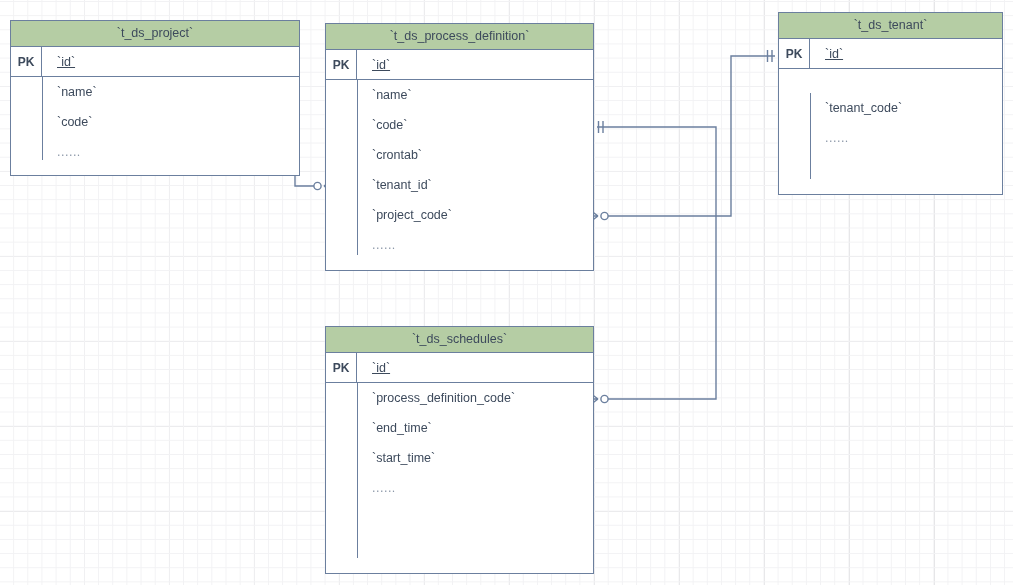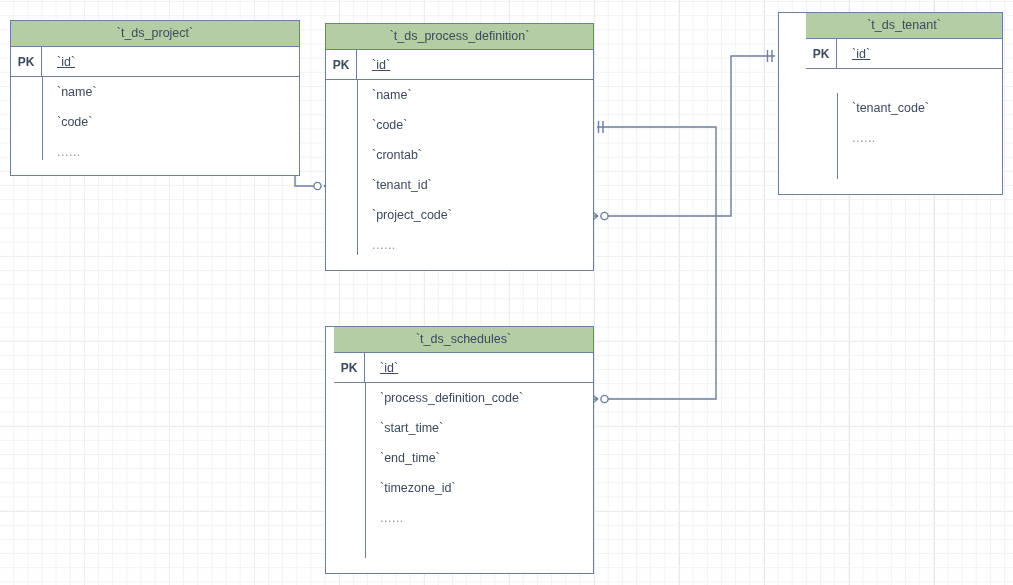--- a/index.html
+++ b/index.html
@@ -194,44 +194,43 @@
     <div class="attr-divider" style="height:175px;"></div>
     <div class="attr-row">`name`</div>
     <div class="attr-row">`code`</div>
     <div class="attr-row">`crontab`</div>
     <div class="attr-row">`tenant_id`</div>
     <div class="attr-row">`project_code`</div>
     <div class="attr-row ellipsis">......</div>
   </div>
 </div>
 
-<div class="entity" id="ent-2" style="left:778px; top:12px; width:225px;padding-left:27px;">
+<div class="entity" id="ent-2" style="left:778px; top:12px; width:225px;">
   <div class="entity-header">`t_ds_tenant`</div>
   <div class="pk-row">
     <div class="pk-cell">PK</div>
     <div class="pk-name">
         <span>`id`</span>
       </div>
   </div>
   <div class="attr-body" style="height:101px;margin-top:24px;">
     <div class="attr-divider" style="height:86px;"></div>
     <div class="attr-row">`tenant_code`</div>
     <div class="attr-row ellipsis">......</div>
   </div>
 </div>
 
-<div class="entity" id="ent-3" style="left:325px; top:326px; width:269px;padding-left:8px;">
+<div class="entity" id="ent-3" style="left:325px; top:326px; width:269px;">
   <div class="entity-header">`t_ds_schedules`</div>
   <div class="pk-row">
     <div class="pk-cell">PK</div>
     <div class="pk-name">
         <span>`id`</span>
       </div>
   </div>
   <div class="attr-body" style="height:190px;">
     <div class="attr-divider" style="height:175px;"></div>
     <div class="attr-row">`process_definition_code`</div>
+    <div class="attr-row">`end_time`</div>
     <div class="attr-row">`start_time`</div>
-    <div class="attr-row">`end_time`</div>
-    <div class="attr-row">`timezone_id`</div>
     <div class="attr-row ellipsis">......</div>
   </div>
 </div>
 
 </body></html>

